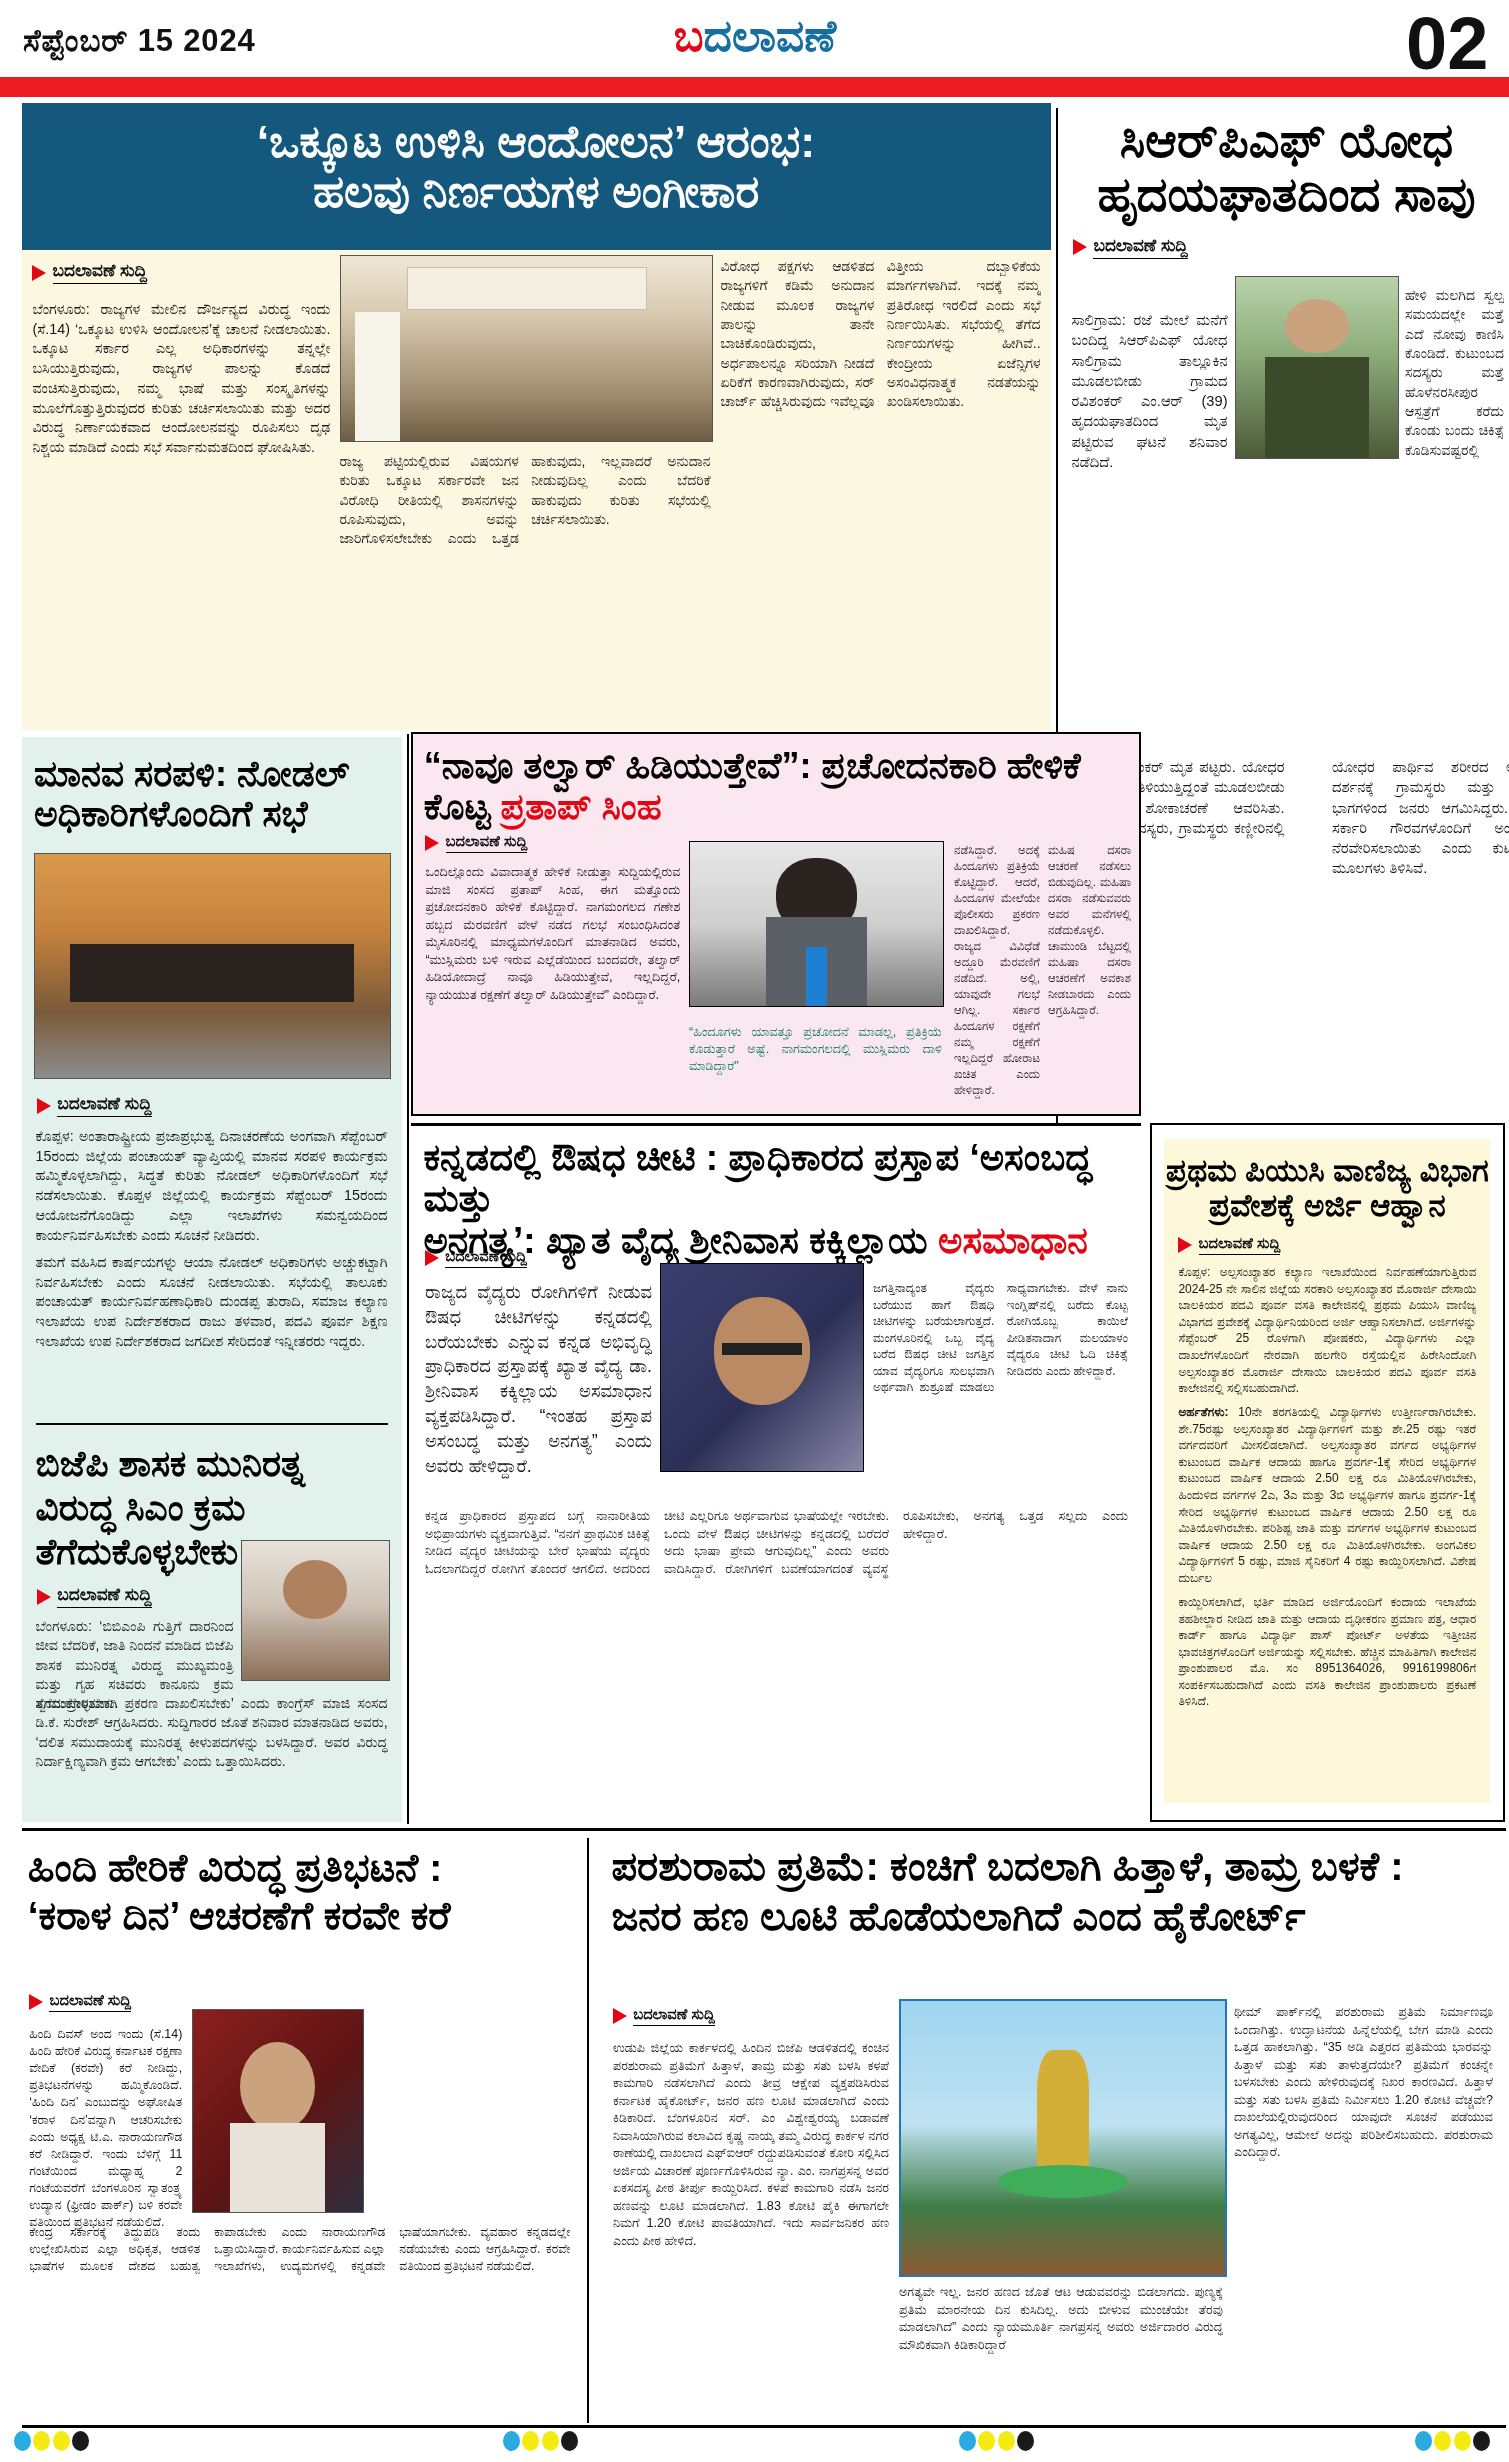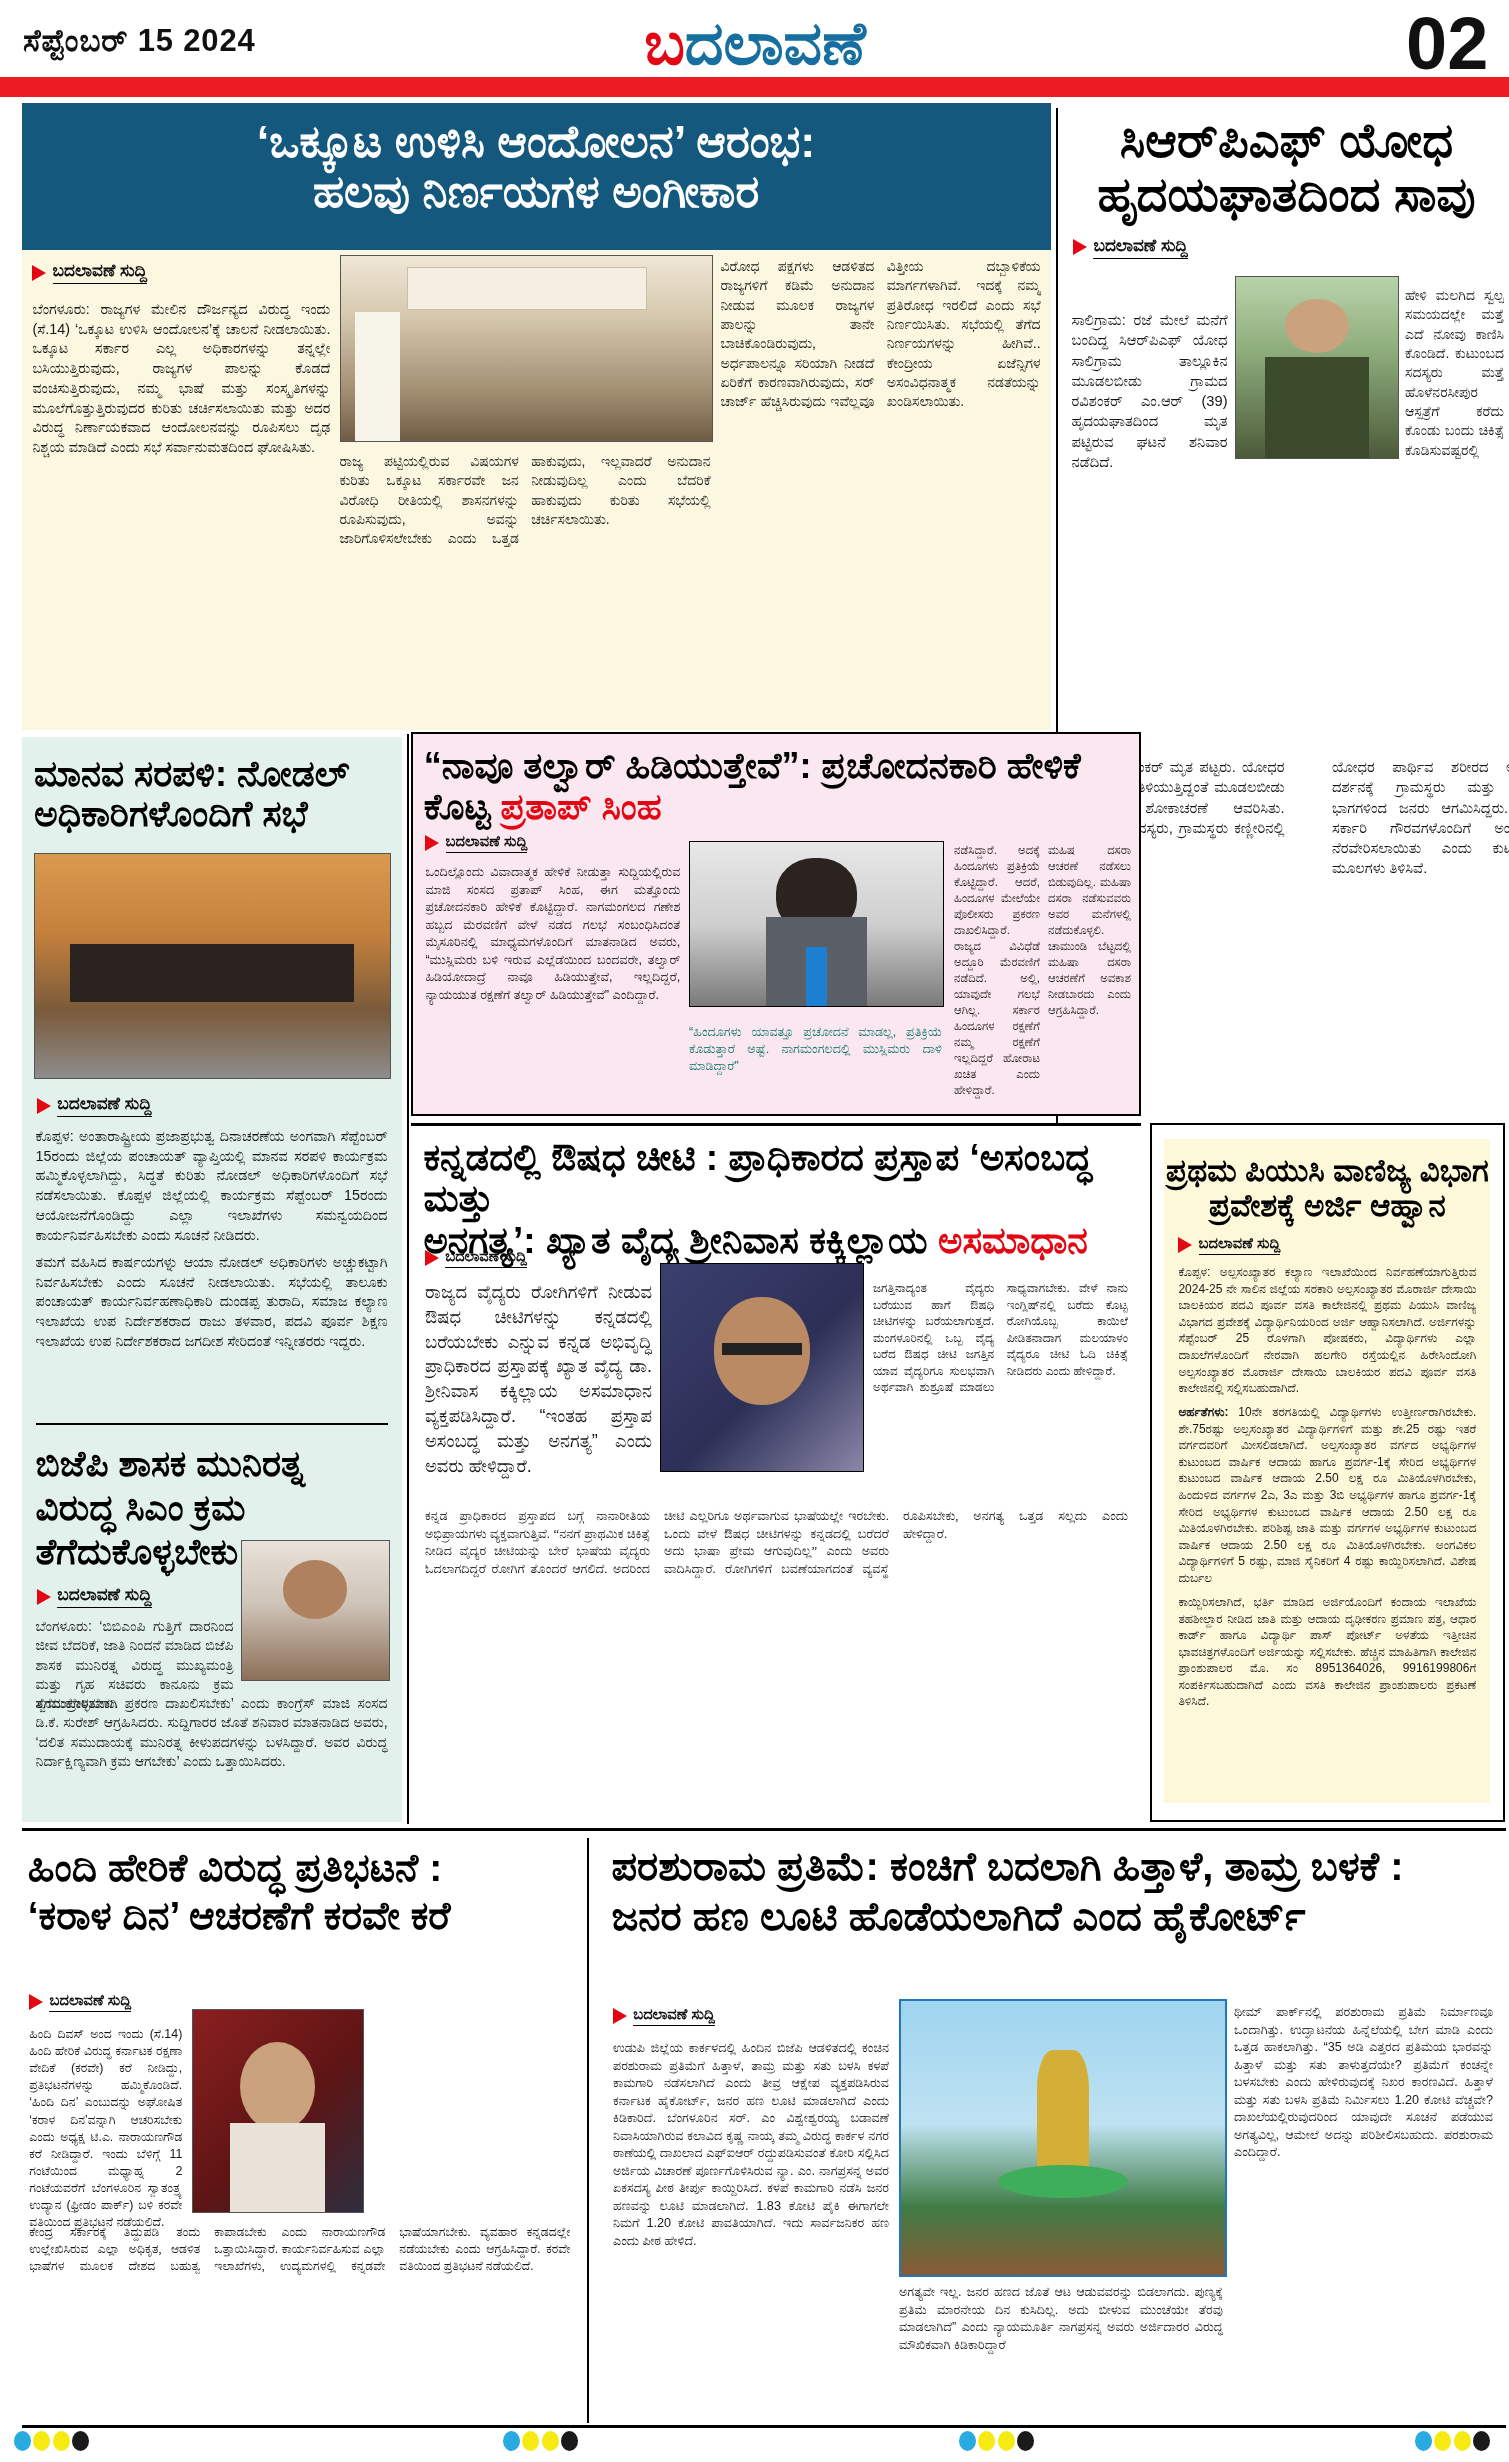--- a/index.html
+++ b/index.html
@@ -5,35 +5,35 @@
   html,body{margin:0;padding:0;background:#e9e9e9;}
   .page{position:relative;width:1510px;height:2462px;background:#ffffff;overflow:hidden;
         font-family:"Liberation Sans","DejaVu Sans",sans-serif;color:#111;}
   .abs{position:absolute;}
   .bodytext{text-align:justify;line-height:1.38;color:#161616;overflow:hidden;}
   .bodytext p{margin:0 0 7.7px 0;}
   .headline{font-weight:bold;color:#000;line-height:1.12;}
   .rule{background:#000;}
   
   .m-date{font-size:31px;font-weight:bold;letter-spacing:0.8px;}
-  .m-title{font-size:60px;font-weight:bold;text-align:center;line-height:1;}
+  .m-title{font-size:44px;font-weight:bold;text-align:center;line-height:1;}
   .m-title .red{color:#e30613;}
   .m-title .blue{color:#166f9f;}
   .m-page{font-size:74px;font-weight:bold;line-height:0.9;}
   .redbar{background:#ed1c24;}
   
   .byline{display:flex;align-items:center;gap:6.2px;font-weight:bold;font-size:17px;}
   .tri{width:0;height:0;border-top:8.5px solid transparent;border-bottom:8.5px solid transparent;
        border-left:14px solid #e30613;}
   .byline .bl{border-bottom:1.9px solid #000;padding-bottom:2.3px;}
   
   .photo{overflow:hidden;border:0.8px solid #555;}
   .cap{font-size:12.4px;line-height:1.35;text-align:justify;color:#0f766e;margin-top:12px;}
   .cols2{column-count:2;column-gap:12.4px;}
-  .cols3{column-count:3;column-gap:14px;font-family:Liberation Serif, serif;}
+  .cols3{column-count:3;column-gap:14px;}
   .dots{display:flex;gap:2.3px;}
   .dot{width:17px;height:20px;border-radius:50%;}
 </style>
 </head>
 <body>
 
 <div class="page">
 
   <div class="abs m-date" style="left:23px;top:23px;">ಸೆಪ್ಟೆಂಬರ್ 15  2024</div>
   <div class="abs m-title" style="left:0;top:14px;width:1510px;">

